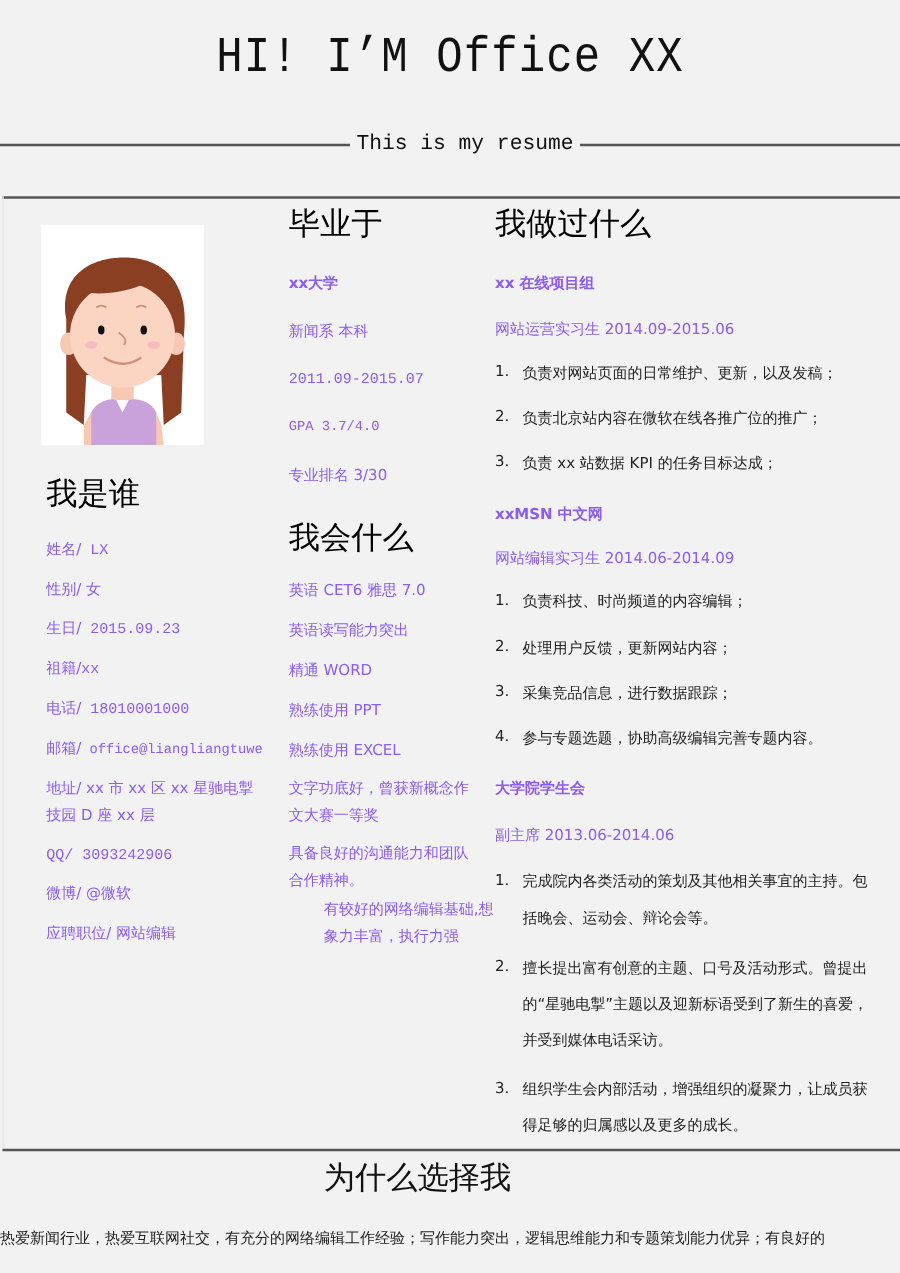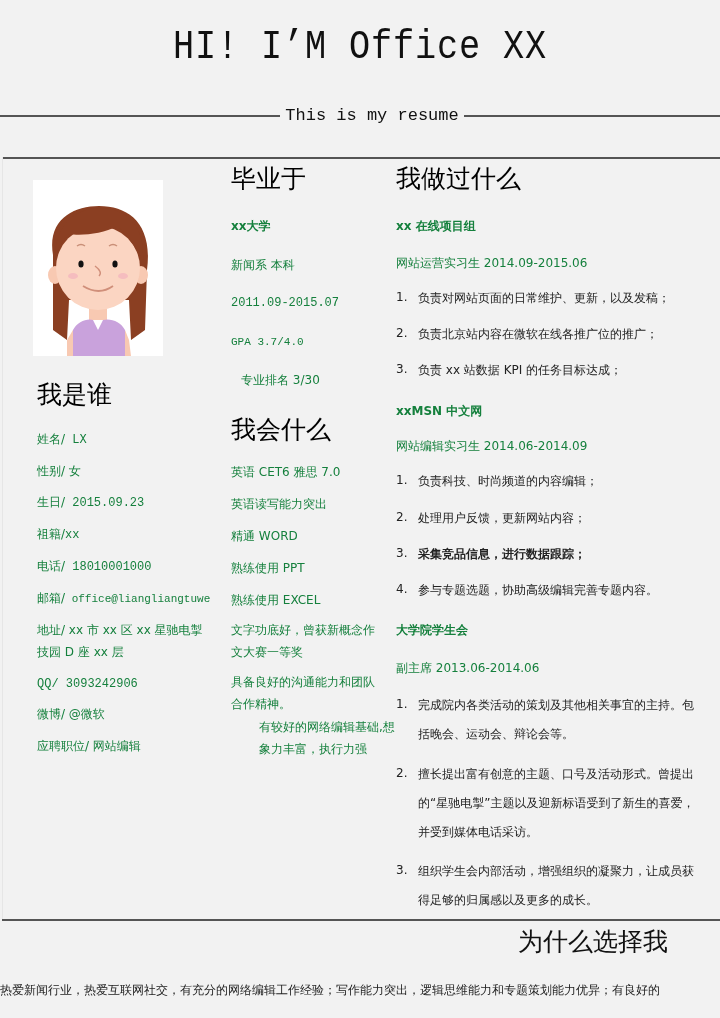--- a/index.html
+++ b/index.html
@@ -28,33 +28,33 @@
   }
   .line-top { left: 2px; top: 157px; width: 718px; }
   .line-bottom { left: 2px; top: 919px; width: 718px; }
   .left-edge { left: 2px; top: 157px; width: 1px; height: 762px; background: #e6e6e6; }
 
   .photo {
     left: 33px; top: 180px; width: 130px; height: 176px; background: #fff;
   }
 
   .h2 { font-size: 25px; line-height: 32px; font-family: "DejaVu Serif", "Liberation Serif", serif; color: #000000; }
-  .txt { font-size: 12px; line-height: 16px; color: #15803d; white-space: nowrap; }
+  .txt { font-size: 12px; line-height: 16px; color: #8b5cf6; white-space: nowrap; }
   .txt.wrap { white-space: normal; line-height: 22px; }
   .bold { font-weight: bold; }
 
   .col1 { left: 37px; width: 180px; }
   .col2 { left: 231px; width: 150px; }
   .col3 { left: 396px; width: 305px; }
 
   .exp-item { position: absolute; left: 396px; width: 305px; font-size: 12px; color: #222; }
   .exp-item .num { position: absolute; left: 0; top: 0; width: 20px; }
   .exp-item .body { margin-left: 22px; line-height: 29px; }
 
-  .why-title { left: 0; width: 668px; top: 924px; text-align: right; font-size: 25px; line-height: 36px; font-family: "DejaVu Serif", "Liberation Serif", serif; }
+  .why-title { left: 0; width: 668px; top: 924px; text-align: center; font-size: 25px; line-height: 36px; font-family: "DejaVu Serif", "Liberation Serif", serif; }
   .why-text { left: 0; width: 720px; top: 980px; font-size: 12px; line-height: 20px; color: #222; white-space: nowrap; }
 </style>
 </head>
 <body>
 
 <div class="abs title">HI! I’M Office XX</div>
 <div class="abs hline subtitle-line-l"></div>
 <div class="abs subtitle">This is my resume</div>
 <div class="abs hline subtitle-line-r"></div>
 <div class="abs hline line-top"></div>
@@ -126,21 +126,21 @@
 </div>
 <div class="abs txt col1" style="top:738px;">
   <span>应聘职位/</span><span> 网站编辑</span>
 </div>
 
 <div class="abs h2" style="left:231px; top:163px;">毕业于</div>
 <div class="abs txt col2 bold" style="top:218px;">xx大学</div>
 <div class="abs txt col2" style="top:257px;">新闻系 本科</div>
 <div class="abs txt col2 mono" style="top:295px;">2011.09-2015.07</div>
 <div class="abs txt col2 mono" style="top:334px; font-size:11px;">GPA 3.7/4.0</div>
-<div class="abs txt col2" style="top:372px;margin-left:10px;">专业排名 3/30</div>
+<div class="abs txt col2" style="top:372px;">专业排名 3/30</div>
 
 <div class="abs h2" style="left:231px; top:414px;">我会什么</div>
 <div class="abs txt col2" style="top:464px;">英语 CET6 雅思 7.0</div>
 <div class="abs txt col2" style="top:496px;">英语读写能力突出</div>
 <div class="abs txt col2" style="top:528px;">精通 WORD</div>
 <div class="abs txt col2" style="top:560px;">熟练使用 PPT</div>
 <div class="abs txt col2" style="top:592px;">熟练使用 EXCEL</div>
 <div class="abs txt col2 wrap" style="top:619px; width:145px;">文字功底好，曾获新概念作文大赛一等奖</div>
 <div class="abs txt col2 wrap" style="top:671px; width:145px;">具备良好的沟通能力和团队合作精神。</div>
 <div class="abs txt col2 wrap" style="top:716px; width:145px;margin-left:28px;">有较好的网络编辑基础,想象力丰富，执行力强</div>
@@ -167,21 +167,21 @@
 <div class="exp-item" style="top:473px;">
   <span class="num">1.</span>
   <div class="body" style="line-height:16px;">负责科技、时尚频道的内容编辑；</div>
 </div>
 <div class="exp-item" style="top:510px;">
   <span class="num">2.</span>
   <div class="body" style="line-height:16px;">处理用户反馈，更新网站内容；</div>
 </div>
 <div class="exp-item" style="top:546px;">
   <span class="num">3.</span>
-  <div class="body" style="line-height:16px;font-weight:bold;">采集竞品信息，进行数据跟踪；</div>
+  <div class="body" style="line-height:16px;">采集竞品信息，进行数据跟踪；</div>
 </div>
 <div class="exp-item" style="top:582px;">
   <span class="num">4.</span>
   <div class="body" style="line-height:16px;">参与专题选题，协助高级编辑完善专题内容。</div>
 </div>
 
 <div class="abs txt col3 bold" style="top:622px;">大学院学生会</div>
 <div class="abs txt col3" style="top:660px;">副主席 2013.06-2014.06</div>
 <div class="exp-item" style="top:691px;">
   <span class="num" style="top:6px;">1.</span>

